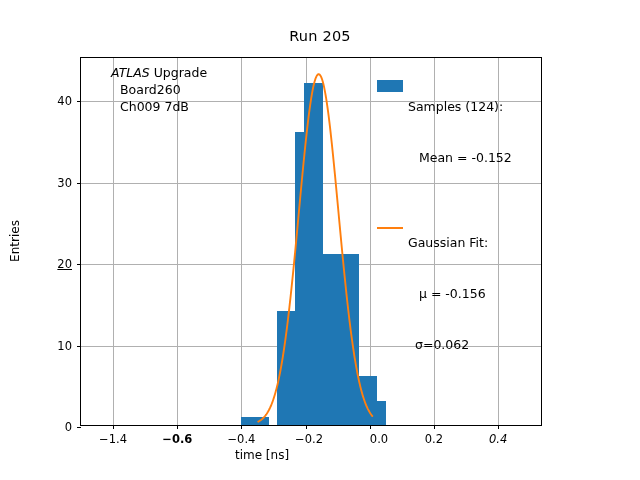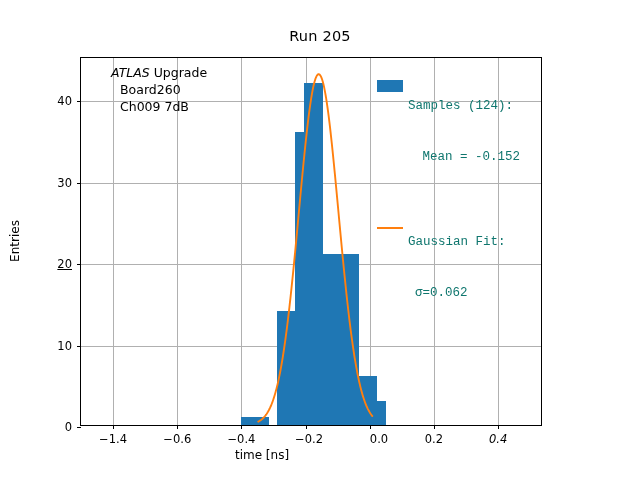--- a/index.html
+++ b/index.html
@@ -38,21 +38,21 @@
   .bar{position:absolute;bottom:0;background:#1f77b4;}
   svg.fitcurve{position:absolute;left:0;top:0;width:100%;height:100%;overflow:visible;}
 
   
   .annot{position:absolute;left:30px;top:6px;font-size:12.5px;line-height:17px;color:#000;}
   .annot .it{font-style:italic;}
   .annot .ln{white-space:pre;}
   .annot .ind{padding-left:9px;}
 
   
-  .legend{position:absolute;left:291px;top:6px;font-size:12.5px;color:#0f766e;font-family:Liberation Mono, monospace;}
+  .legend{position:absolute;left:291px;top:6px;font-size:12.5px;color:#000000;}
   .legrow{display:flex;align-items:flex-start;}
   .legkey{width:36px;min-width:36px;display:flex;align-items:center;
           justify-content:center;padding-top:1px;}
   .patch{width:26px;height:12px;background:#1f77b4;margin-top:15px;}
   .linekey{width:26px;height:2px;background:#ff7f0e;margin-top:26px;}
   .legtxt{line-height:17px;white-space:pre;}
   .legtxt .ind{padding-left:7px;display:block;}
   .legtxt .hd{display:block;}
   .it{font-style:italic;}
 </style>
@@ -98,21 +98,21 @@
         </div>
       <svg class="fitcurve" viewBox="0 0 462 369" preserveAspectRatio="none">
         <path id="fitpath" fill="none" stroke="#ff7f0e" stroke-width="1.9" stroke-linejoin="round" stroke-linecap="round" d="M178.06,365.62 L178.58,365.34 L179.10,365.03 L179.62,364.71 L180.15,364.37 L180.67,364.00 L181.19,363.60 L181.71,363.18 L182.23,362.73 L182.75,362.25 L183.27,361.74 L183.79,361.19 L184.31,360.61 L184.83,359.99 L185.35,359.33 L185.87,358.63 L186.39,357.89 L186.91,357.10 L187.43,356.26 L187.95,355.38 L188.47,354.44 L189.00,353.45 L189.52,352.41 L190.04,351.31 L190.56,350.14 L191.08,348.92 L191.60,347.63 L192.12,346.27 L192.64,344.84 L193.16,343.34 L193.68,341.76 L194.20,340.11 L194.72,338.38 L195.24,336.57 L195.76,334.67 L196.28,332.69 L196.81,330.61 L197.33,328.45 L197.85,326.20 L198.37,323.85 L198.89,321.41 L199.41,318.86 L199.93,316.22 L200.45,313.48 L200.97,310.63 L201.49,307.68 L202.01,304.63 L202.53,301.47 L203.05,298.20 L203.57,294.83 L204.09,291.34 L204.61,287.75 L205.14,284.06 L205.66,280.25 L206.18,276.34 L206.70,272.32 L207.22,268.20 L207.74,263.97 L208.26,259.64 L208.78,255.21 L209.30,250.68 L209.82,246.06 L210.34,241.34 L210.86,236.53 L211.38,231.63 L211.90,226.66 L212.42,221.60 L212.94,216.46 L213.47,211.26 L213.99,205.99 L214.51,200.66 L215.03,195.28 L215.55,189.84 L216.07,184.36 L216.59,178.85 L217.11,173.30 L217.63,167.73 L218.15,162.14 L218.67,156.55 L219.19,150.95 L219.71,145.35 L220.23,139.77 L220.75,134.22 L221.27,128.69 L221.80,123.20 L222.32,117.76 L222.84,112.37 L223.36,107.05 L223.88,101.80 L224.40,96.63 L224.92,91.55 L225.44,86.57 L225.96,81.70 L226.48,76.94 L227.00,72.31 L227.52,67.81 L228.04,63.45 L228.56,59.24 L229.08,55.19 L229.60,51.30 L230.13,47.59 L230.65,44.05 L231.17,40.70 L231.69,37.55 L232.21,34.59 L232.73,31.83 L233.25,29.29 L233.77,26.96 L234.29,24.85 L234.81,22.97 L235.33,21.31 L235.85,19.89 L236.37,18.70 L236.89,17.74 L237.41,17.03 L237.93,16.55 L238.46,16.32 L238.98,16.33 L239.50,16.57 L240.02,17.06 L240.54,17.79 L241.06,18.76 L241.58,19.97 L242.10,21.40 L242.62,23.07 L243.14,24.97 L243.66,27.09 L244.18,29.43 L244.70,31.99 L245.22,34.76 L245.74,37.73 L246.26,40.89 L246.78,44.25 L247.31,47.80 L247.83,51.53 L248.35,55.42 L248.87,59.48 L249.39,63.70 L249.91,68.07 L250.43,72.58 L250.95,77.22 L251.47,81.98 L251.99,86.86 L252.51,91.84 L253.03,96.93 L253.55,102.10 L254.07,107.36 L254.59,112.69 L255.12,118.08 L255.64,123.52 L256.16,129.01 L256.68,134.54 L257.20,140.10 L257.72,145.68 L258.24,151.28 L258.76,156.88 L259.28,162.47 L259.80,168.06 L260.32,173.63 L260.84,179.17 L261.36,184.69 L261.88,190.16 L262.40,195.59 L262.92,200.98 L263.44,206.30 L263.97,211.57 L264.49,216.77 L265.01,221.90 L265.53,226.95 L266.05,231.92 L266.57,236.81 L267.09,241.62 L267.61,246.33 L268.13,250.95 L268.65,255.47 L269.17,259.90 L269.69,264.22 L270.21,268.44 L270.73,272.56 L271.25,276.57 L271.77,280.48 L272.30,284.28 L272.82,287.97 L273.34,291.55 L273.86,295.03 L274.38,298.39 L274.90,301.66 L275.42,304.81 L275.94,307.86 L276.46,310.80 L276.98,313.64 L277.50,316.38 L278.02,319.02 L278.54,321.55 L279.06,323.99 L279.58,326.33 L280.11,328.58 L280.63,330.74 L281.15,332.80 L281.67,334.78 L282.19,336.67 L282.71,338.48 L283.23,340.21 L283.75,341.86 L284.27,343.43 L284.79,344.92 L285.31,346.35 L285.83,347.70 L286.35,348.99 L286.87,350.21 L287.39,351.37 L287.91,352.47 L288.44,353.51 L288.96,354.50 L289.48,355.43 L290.00,356.31 L290.52,357.15 L291.04,357.93 L291.56,358.67 L292.08,359.37 L292.60,360.02 "></path>
       </svg>
     </div>
 
     <div id="ticks-layer">
         <div class="tickx" style="left: 32.08px;"></div>
         <div class="tlabx" style="left: 32.08px;">−1.4</div>
         <div class="tickx" style="left: 96.25px;"></div>
-        <div class="tlabx" style="left: 96.25px;">−0.6</div>
+        <div class="tlabx" style="left: 96.25px; font-weight: bold;">−0.6</div>
         <div class="tickx" style="left: 160.42px;"></div>
         <div class="tlabx" style="left: 160.42px;">−0.4</div>
         <div class="tickx" style="left: 224.58px;"></div>
         <div class="tlabx" style="left: 228px;">−0.2</div>
         <div class="tickx" style="left: 288.75px;"></div>
         <div class="tlabx" style="left: 298px;">0.0</div>
         <div class="tickx" style="left: 352.92px;"></div>
         <div class="tlabx" style="left: 352.92px;">0.2</div>
         <div class="tickx" style="left: 417.08px;"></div>
         <div class="tlabx" style="left: 417.08px; font-style: italic;">0.4</div>
@@ -143,20 +143,21 @@
           <span class="hd">Samples (124):</span>
           <span class="ind"> Mean = -0.152</span>
         </div>
       </div>
       <div class="legrow">
         <div class="legkey">
           <div class="linekey"></div>
         </div>
         <div class="legtxt">
           <span class="hd">Gaussian Fit:</span>
+          <span class="ind"> μ = -0.156</span>
           <span class="ind">σ=0.062</span>
         </div>
       </div>
     </div>
 
   </div>
 
   <div class="xlabel">time [ns]</div>
   <div class="ylabel">Entries</div>
 

